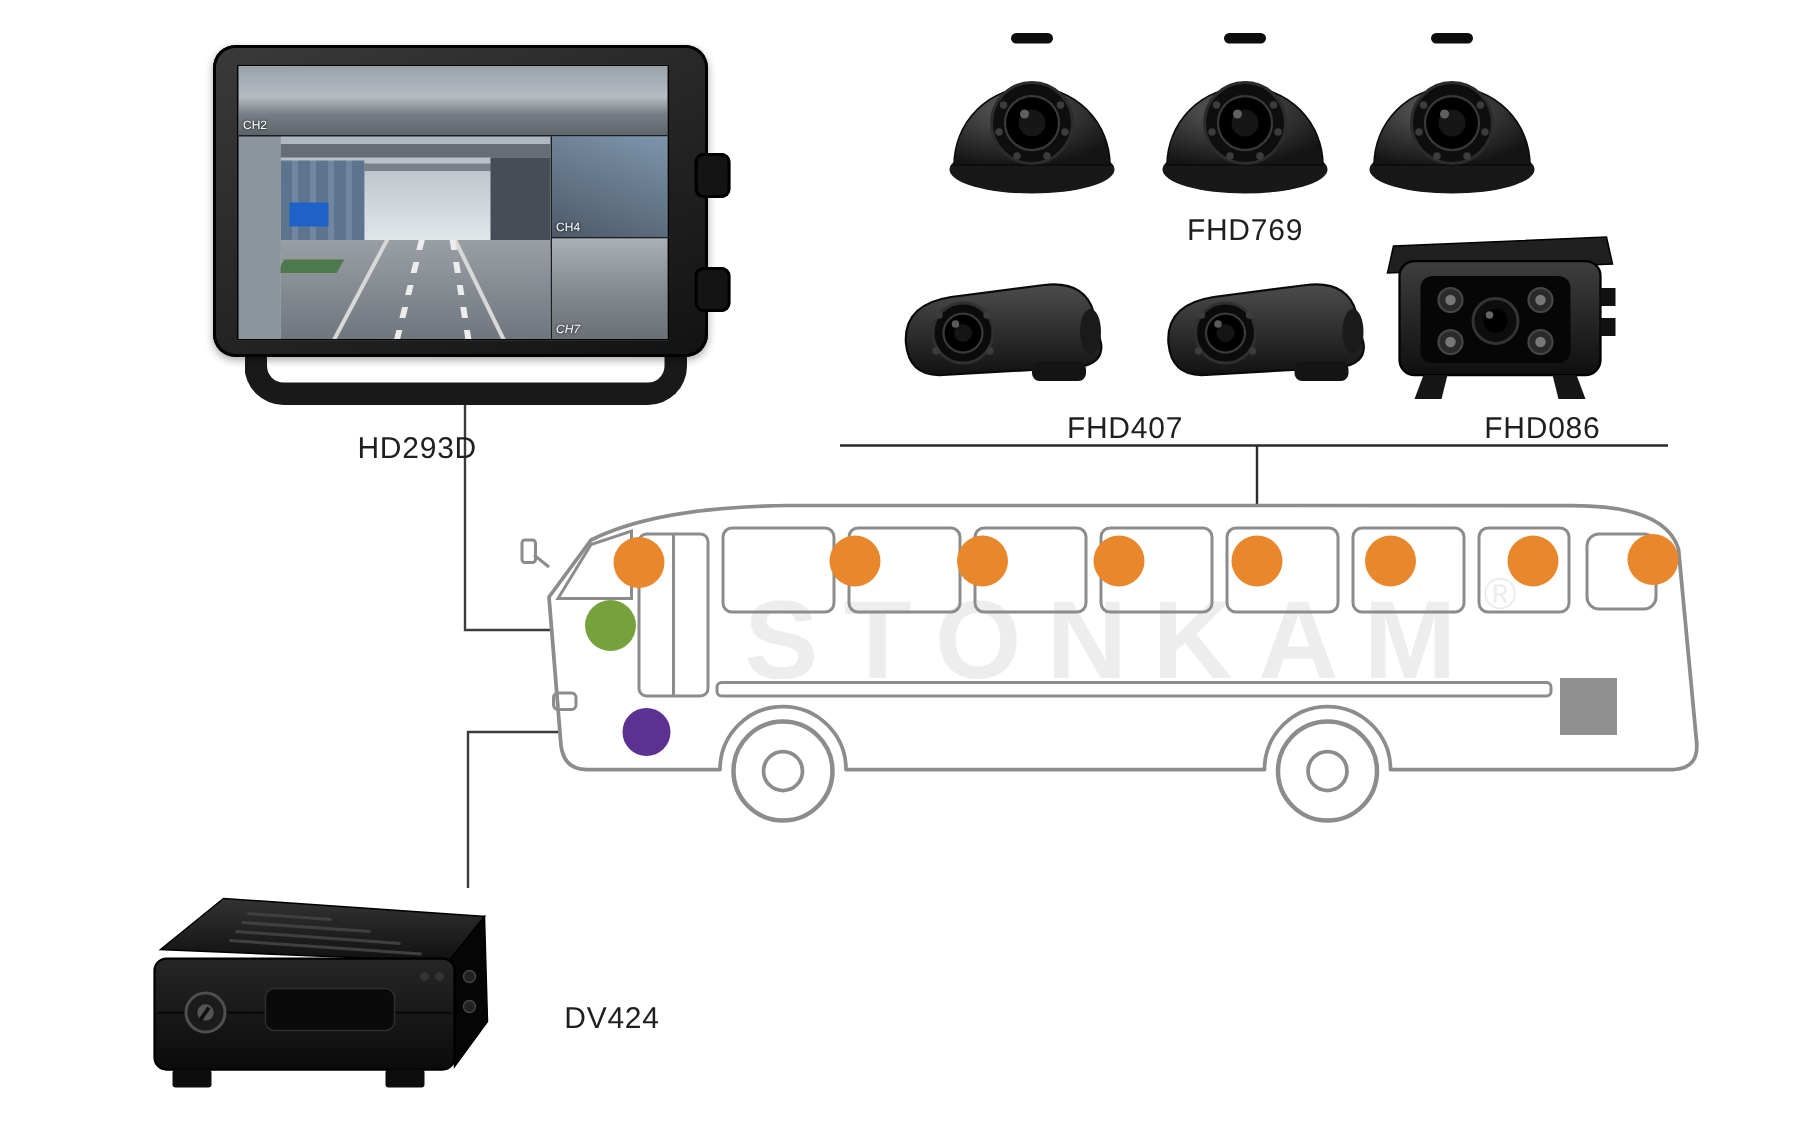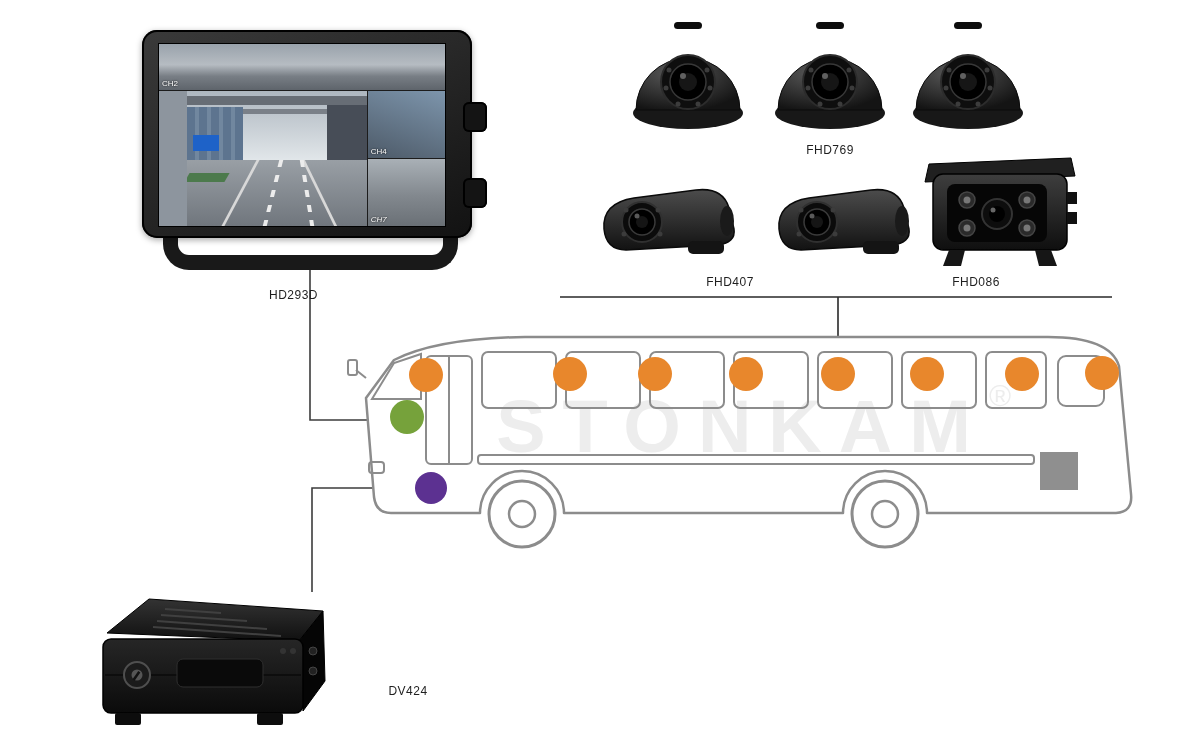--- a/index.html
+++ b/index.html
@@ -1,20 +1,20 @@
 <!DOCTYPE html>
 <html><head>
 <meta charset="utf-8">
 <style>
   html,body{margin:0;padding:0;background:#fff;}
   #stage{position:relative;width:1200px;height:755px;background:#fff;overflow:hidden;
          font-family:"Liberation Sans",sans-serif;}
   #diagram-svg{position:absolute;left:0;top:0;z-index:1;}
 
-  .plabel{position:absolute;width:140px;text-align:center;font-size:12px;color:#1f1f1f;
+  .plabel{position:absolute;width:140px;text-align:center;font-size:20px;color:#1f1f1f;
           letter-spacing:.5px;z-index:5;}
 
   
   .monitor-bracket{position:absolute;left:163px;top:150px;width:295px;height:120px;
     box-sizing:border-box;border:15px solid #191919;border-top:none;
     border-radius:8px 8px 26px 26px;z-index:2;}
   .monitor{position:absolute;left:142px;top:30px;width:330px;height:208px;z-index:3;
     background:linear-gradient(155deg,#3a3a3a,#121212);border-radius:15px;
     box-shadow:inset 0 0 0 2px #000, 0 2px 6px rgba(0,0,0,.35);}
   .monitor .knob{position:absolute;right:-15px;width:24px;height:30px;background:#141414;
@@ -267,17 +267,17 @@
   <circle cx="198" cy="66" r="3" fill="#333"></circle>
       <circle cx="208" cy="66" r="3" fill="#333"></circle>
   <circle cx="228" cy="66" r="4" fill="#222" stroke="#444"></circle>
   <circle cx="228" cy="86" r="4" fill="#222" stroke="#444"></circle>
   <rect x="30" y="128" width="26" height="12" rx="2" fill="#0d0d0d"></rect>
   <rect x="172" y="128" width="26" height="12" rx="2" fill="#0d0d0d"></rect>
 </svg>
 
 <div class="plabel" style="left:178px;top:288px;text-align:right;">HD293D</div>
 <div class="plabel" style="left:760px;top:143px;">FHD769</div>
-<div class="plabel" style="left:660px;top:275px;">FHD407</div>
-<div class="plabel" style="left:906px;top:275px;">FHD086</div>
-<div class="plabel" style="left:338px;top:684px;">DV424</div>
+<div class="plabel" style="left:680px;top:275px;">FHD407</div>
+<div class="plabel" style="left:927px;top:275px;text-align:right;">FHD086</div>
+<div class="plabel" style="left:338px;top:668px;">DV424</div>
 
 </div>
 
 </body></html>

